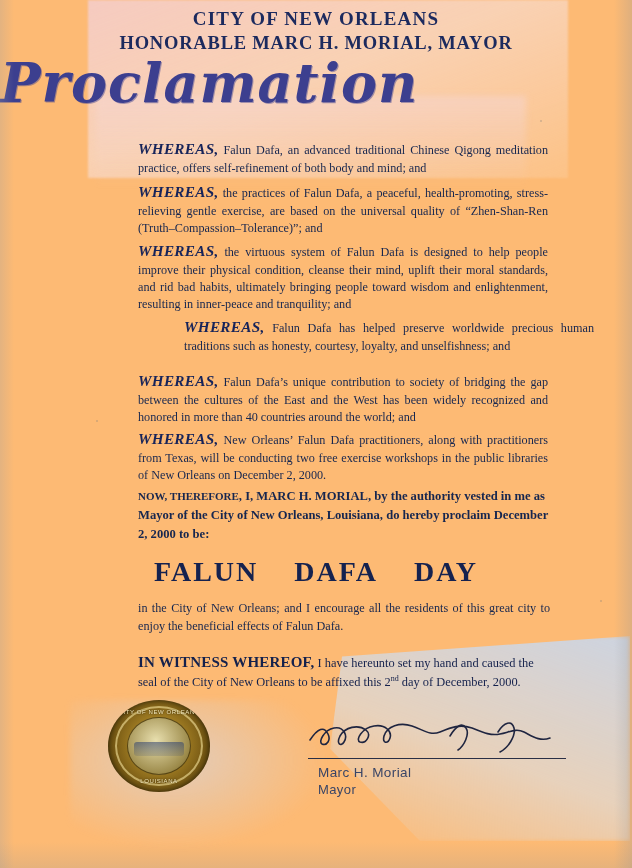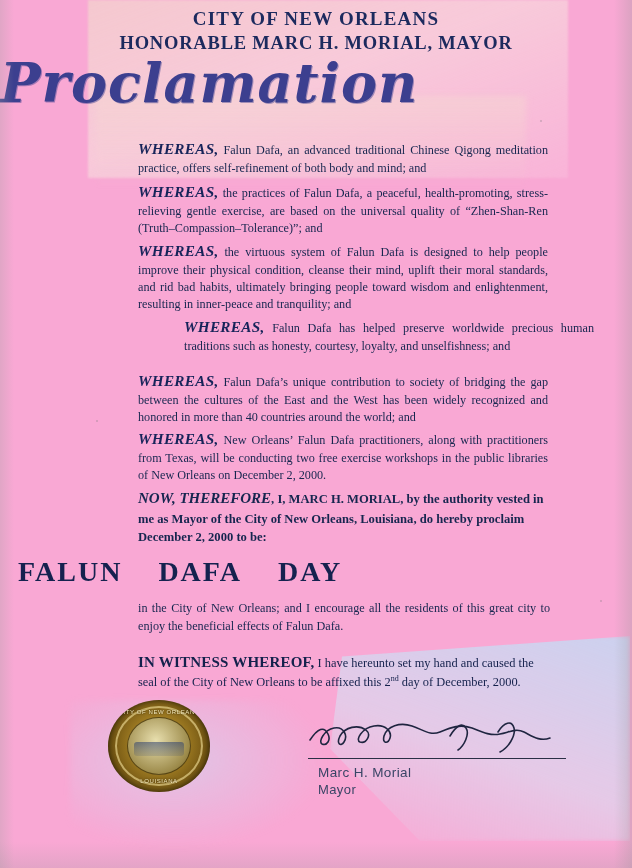--- a/index.html
+++ b/index.html
@@ -14,21 +14,21 @@
     font-family: "Liberation Serif", serif;
     position: relative;
   }
 
   
   #page {
     position: absolute;
     left: 0; top: 0;
     width: 632px;
     height: 868px;
-    background: #f9a8d4;
+    background: #fdba74;
     overflow: hidden;
   }
 
   
   .wash-top {
     position: absolute;
     left: 88px; top: 0;
     width: 480px; height: 178px;
     background: linear-gradient(160deg, rgba(244,206,206,0.85) 0%, rgba(247,225,222,0.6) 45%, rgba(252,245,243,0.15) 100%);
     filter: blur(1px);
@@ -139,29 +139,29 @@
     position: absolute;
     left: 138px;
     width: 412px;
     color: #16264f;
     font-family: "Liberation Serif", serif;
     font-size: 12.6px;
     line-height: 1.5;
     font-weight: bold;
   }
   .nt-lead {
-    font-style: italic;
-    font-size: 15px;
+    font-size: 11px;
     font-weight: bold;
   }
 
   .falun-dafa-day {
     position: absolute;
     left: 0; top: 556px;
     width: 632px;
+    text-align: center;
     font-family: "Liberation Serif", serif;
     font-size: 28px;
     font-weight: bold;
     letter-spacing: 2px;
     color: #15224f;
   }
   .falun-dafa-day span { padding: 0 18px; }
 
   .closing-para {
     position: absolute;

